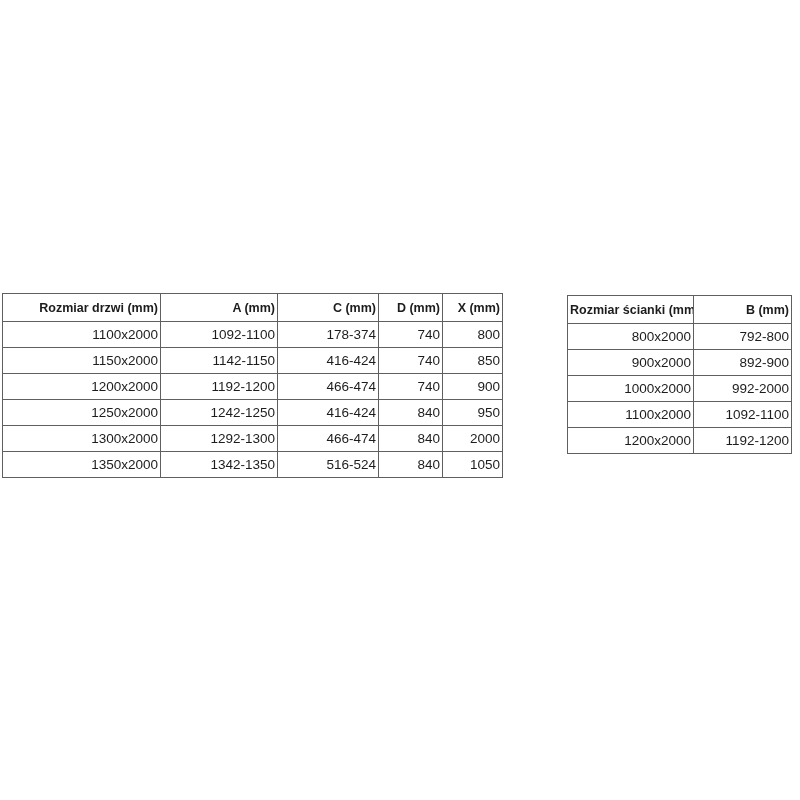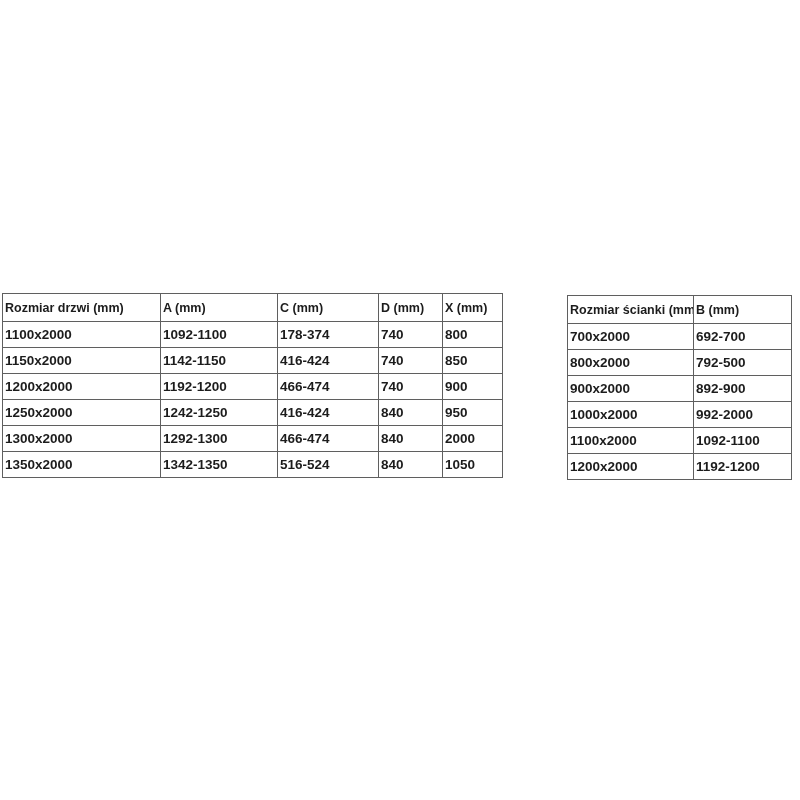--- a/index.html
+++ b/index.html
@@ -16,35 +16,35 @@
   }
   table.spec-table {
     position: absolute;
     border-collapse: collapse;
     table-layout: fixed;
     background: #ffffff;
   }
   table.spec-table th,
   table.spec-table td {
     border: 1px solid #5f5f5f;
-    text-align: left;
+    text-align: right;
     vertical-align: middle;
     padding: 0 2px;
     color: #1c1c1c;
     white-space: nowrap;
     overflow: hidden;
   }
   table.spec-table th {
     font-size: 12.5px;
     font-weight: bold;
     height: 27px;
   }
   table.spec-table td {
     font-size: 13.5px;
-    font-weight: bold;
+    font-weight: normal;
     height: 25px;
   }
   
   #door-size-table { left: 2px; top: 293px; width: 500px; }
   #door-size-table col.col-0 { width: 158px; }
   #door-size-table col.col-1 { width: 117px; }
   #door-size-table col.col-2 { width: 101px; }
   #door-size-table col.col-3 { width: 64px; }
   #door-size-table col.col-4 { width: 60px; }
   
@@ -124,26 +124,22 @@
       <col class="col-1">
   </colgroup>
   <thead>
     <tr>
         <th>Rozmiar ścianki (mm)</th>
         <th>B (mm)</th>
       </tr>
   </thead>
   <tbody>
       <tr>
-        <td>700x2000</td>
-        <td>692-700</td>
-      </tr>
-      <tr>
         <td>800x2000</td>
-        <td>792-500</td>
+        <td>792-800</td>
       </tr>
       <tr>
         <td>900x2000</td>
         <td>892-900</td>
       </tr>
       <tr>
         <td>1000x2000</td>
         <td>992-2000</td>
       </tr>
       <tr>

